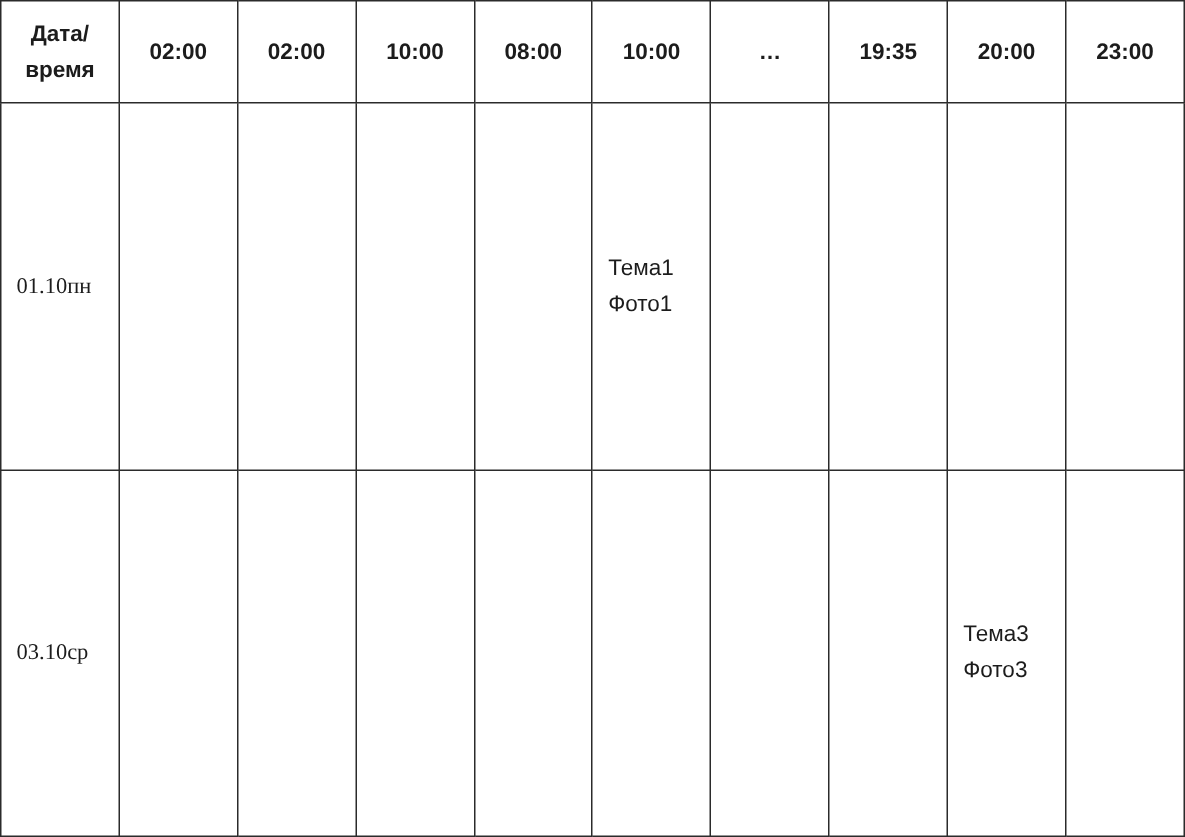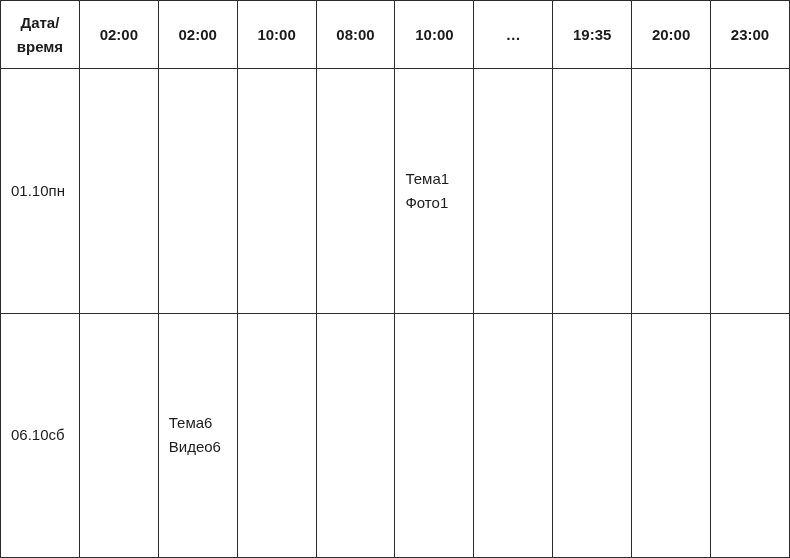--- a/index.html
+++ b/index.html
@@ -36,20 +36,21 @@
     padding: 0 2px;
   }
   table.schedule td {
     font-weight: normal;
     text-align: left;
     height: 70px;
     padding: 0 4px 0 10px;
   }
   td.date-cell {
     padding-left: 10px;
+    font-family: Liberation Serif, serif;
   }
   td.slot-cell {
     padding-left: 11px;
   }
 </style>
 </head>
 <body>
 
 <table class="schedule">
   <thead>
@@ -75,26 +76,26 @@
       <td class="slot-cell"></td>
       <td class="slot-cell"></td>
       <td class="slot-cell">Тема1
 Фото1</td>
       <td class="slot-cell"></td>
       <td class="slot-cell"></td>
       <td class="slot-cell"></td>
       <td class="slot-cell"></td>
     </tr>
     <tr>
-      <td class="date-cell">06.10сб</td>
-      <td class="slot-cell"></td>
-      <td class="slot-cell">Тема6
-Видео6</td>
+      <td class="date-cell">03.10ср</td>
       <td class="slot-cell"></td>
       <td class="slot-cell"></td>
       <td class="slot-cell"></td>
       <td class="slot-cell"></td>
       <td class="slot-cell"></td>
       <td class="slot-cell"></td>
       <td class="slot-cell"></td>
+      <td class="slot-cell">Тема3
+Фото3</td>
+      <td class="slot-cell"></td>
     </tr>
   </tbody>
 </table>
 
 </body></html>

